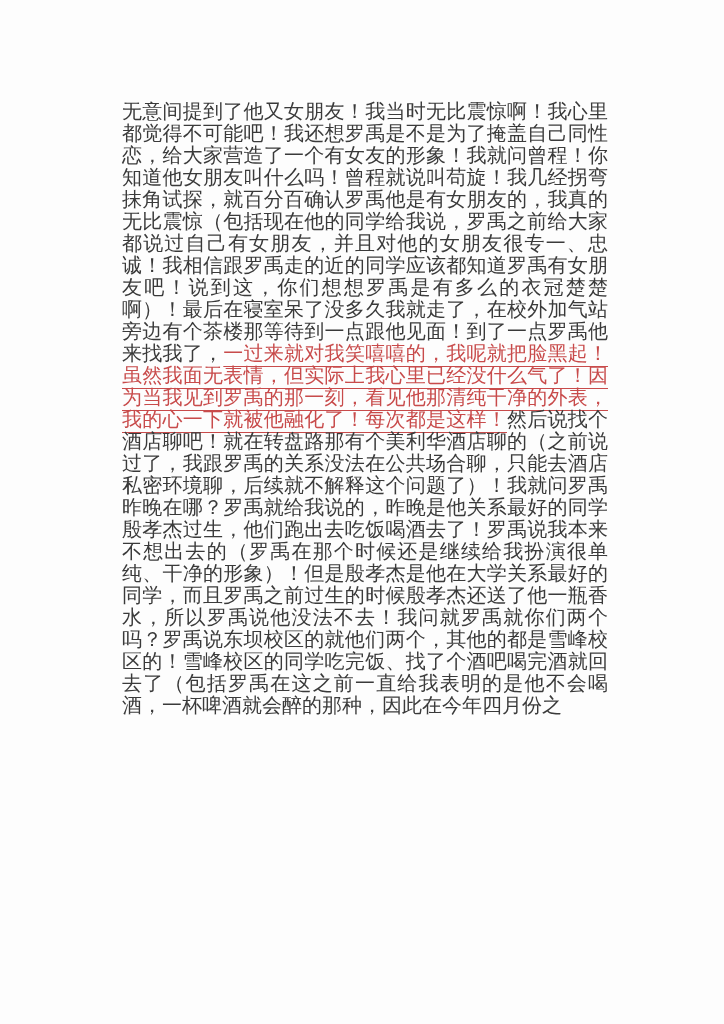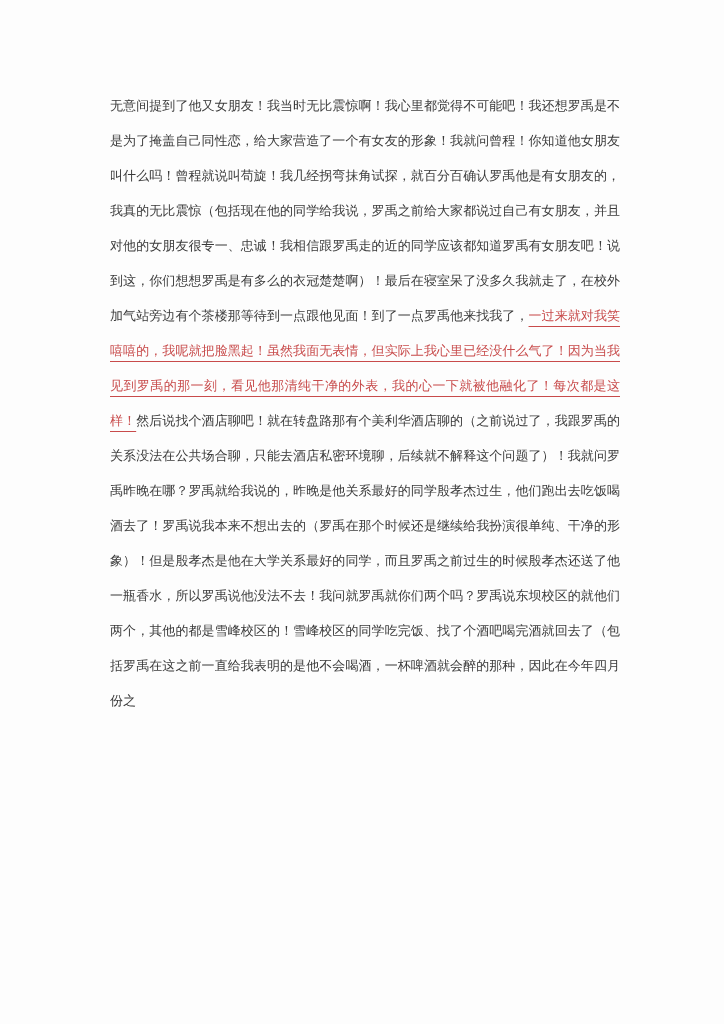--- a/index.html
+++ b/index.html
@@ -13,23 +13,23 @@
     overflow: hidden;
     font-family: "Liberation Serif", "DejaVu Serif", serif;
   }
   .page {
     position: absolute;
     left: 110px;
     top: 88px;
     width: 510px;
   }
   .content {
-    margin: 0;
-    font-size: 13px;
-    line-height: 35px;
+    margin: 12px;
+    font-size: 20px;
+    line-height: 22px;
     color: var(--text-color, #3a3a3a);
     text-align: justify;
     text-justify: inter-ideograph;
     word-break: break-all;
     letter-spacing: 0;
   }
   .run-normal {
     color: var(--text-color, #3a3a3a);
   }
   .run-highlight {

